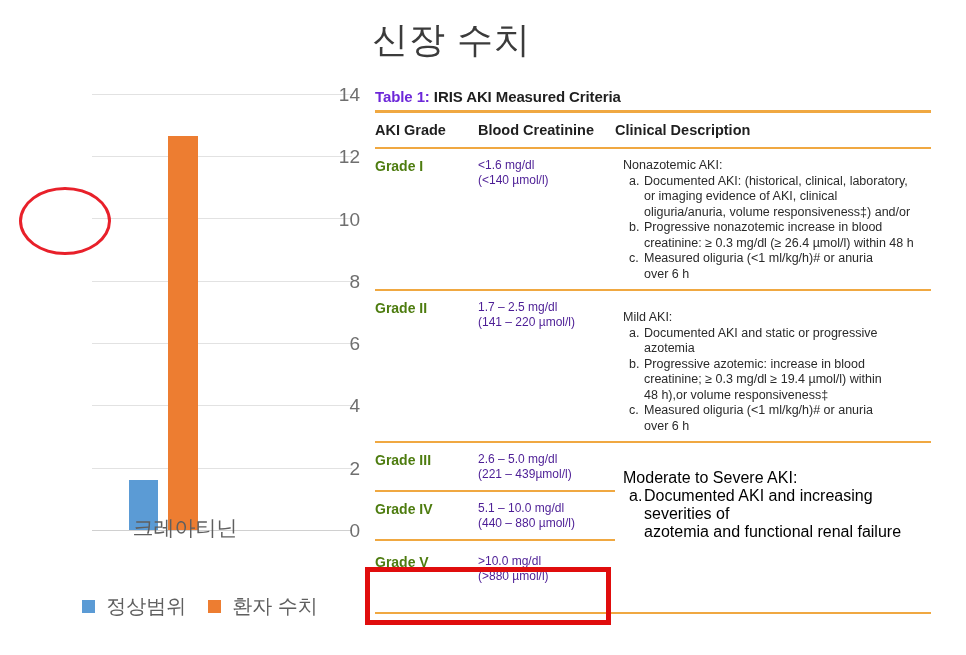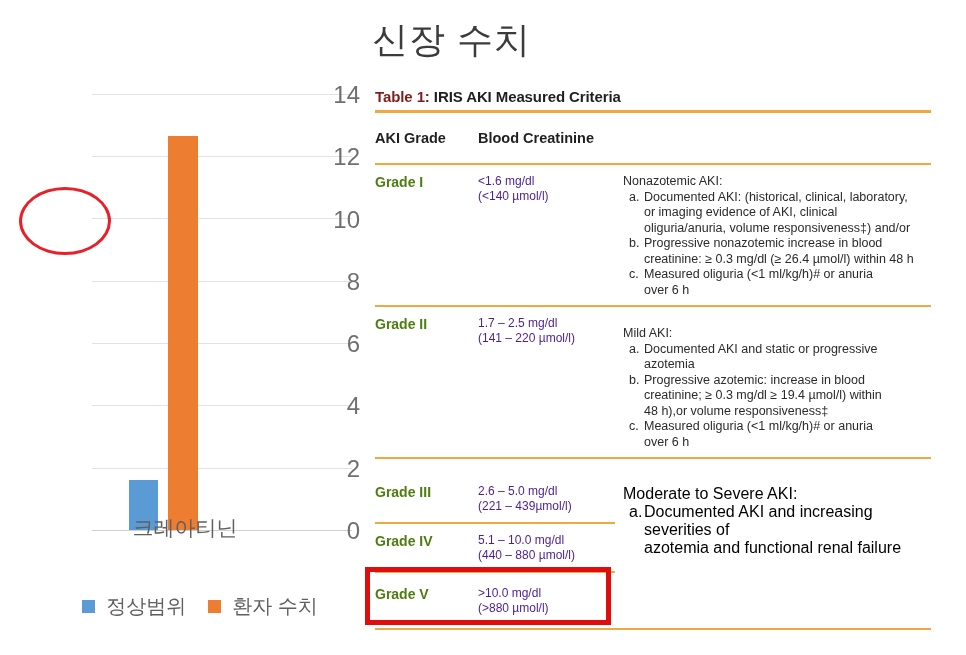--- a/index.html
+++ b/index.html
@@ -20,21 +20,21 @@
     position:absolute;left:92px;width:260px;height:1px;
     background:#e2e2e2;
   }
   .axis-zero{
     position:absolute;left:92px;width:260px;height:1px;
     background:#d0d0d0;
   }
   .y-tick-label{
     position:absolute;right:0;width:52px;
     text-align:right;
-    font-size:24px;color:#6f6f6f;
+    font-size:19px;color:#6f6f6f;
     line-height:19px;
   }
   .bar{position:absolute;bottom:0;}
   #bar-normal{background:#5B9BD5;}
   #bar-patient{background:#ED7D31;}
 
   #bars-layer{position:absolute;left:92px;top:94px;width:260px;height:436px;}
 
   .x-cat-label{
     position:absolute;top:514px;left:60px;width:250px;
@@ -64,28 +64,28 @@
   }
 
   
   #table-figure{
     position:absolute;left:375px;top:88px;width:556px;
   }
   #table-caption{
     font-size:15px;font-weight:bold;color:#1f1f1f;
     padding-bottom:5px;letter-spacing:-0.1px;
   }
-  #table-caption .cap-label{color:#7f1d1d;}
+  #table-caption .cap-label{color:#6d28d9;}
   .rule-full{height:3px;background:#F0A841;width:556px;}
   .rule-short{height:2px;background:#F0A841;width:240px;}
   .rule-thin{height:2px;background:#F0A841;width:556px;}
 
   .thead{
     display:flex;align-items:center;
-    height:50px;
+    height:34px;
     font-size:14.5px;font-weight:bold;color:#1f1f1f;
   }
   .col-grade{width:103px;flex:0 0 103px;}
   .col-creat{width:137px;flex:0 0 137px;}
   .col-desc{flex:1 1 auto;}
 
   .trow{display:flex;padding-top:9px;padding-bottom:7px;}
   .cell-grade{
     width:103px;flex:0 0 103px;
     font-size:14px;font-weight:bold;color:#4d7c0f;
@@ -101,21 +101,21 @@
   }
   .desc-head{margin:0 0 0 8px;}
   .desc-list{list-style:none;margin:0;padding:0 0 0 14px;}
   .desc-list li{
     position:relative;padding-left:15px;margin-top:0;
   }
   .desc-list li .mk{position:absolute;left:0;top:0;}
 
   
   #group-rows{display:flex;}
-  #group-left{width:240px;flex:0 0 240px;margin-top:16px;}
+  #group-left{width:240px;flex:0 0 240px;}
   #group-right{flex:1 1 auto;padding-top:26px;}
   .grow{display:flex;padding-top:9px;padding-bottom:8px;}
 
   #highlight-box{
     position:absolute;left:365px;top:567px;width:246px;height:58px;
     border:5px solid #e00d0d;box-sizing:border-box;
     pointer-events:none;
   }
 </style>
 </head>
@@ -171,20 +171,21 @@
     <div id="table-caption">
       <span class="cap-label">Table 1:</span>
       <span>IRIS AKI Measured Criteria</span>
     </div>
 
     <div class="rule-full"></div>
 
     <div class="thead">
       <div class="col-grade">AKI Grade</div>
       <div class="col-creat">Blood Creatinine</div>
+      <div class="col-desc">Clinical Description</div>
     </div>
 
     <div class="rule-thin"></div>
 
     <div class="trow">
       <div class="cell-grade">Grade I</div>
       <div class="cell-creat">
         <div>&lt;1.6 mg/dl</div>
         <div>(&lt;140 µmol/l)</div>
       </div>
@@ -260,21 +261,21 @@
         <div class="grow">
           <div class="cell-grade">Grade IV</div>
           <div class="cell-creat">
             <div>5.1 – 10.0 mg/dl</div>
             <div>(440 – 880 µmol/l)</div>
           </div>
         </div>
 
         <div class="rule-short"></div>
 
-        <div class="grow" style="padding-top:13px;padding-bottom:12px;">
+        <div class="grow" style="padding-top:13px;padding-bottom:28px;">
           <div class="cell-grade">Grade V</div>
           <div class="cell-creat">
             <div>&gt;10.0 mg/dl</div>
             <div>(&gt;880 µmol/l)</div>
           </div>
         </div>
 
       </div>
 
       <div id="group-right">

